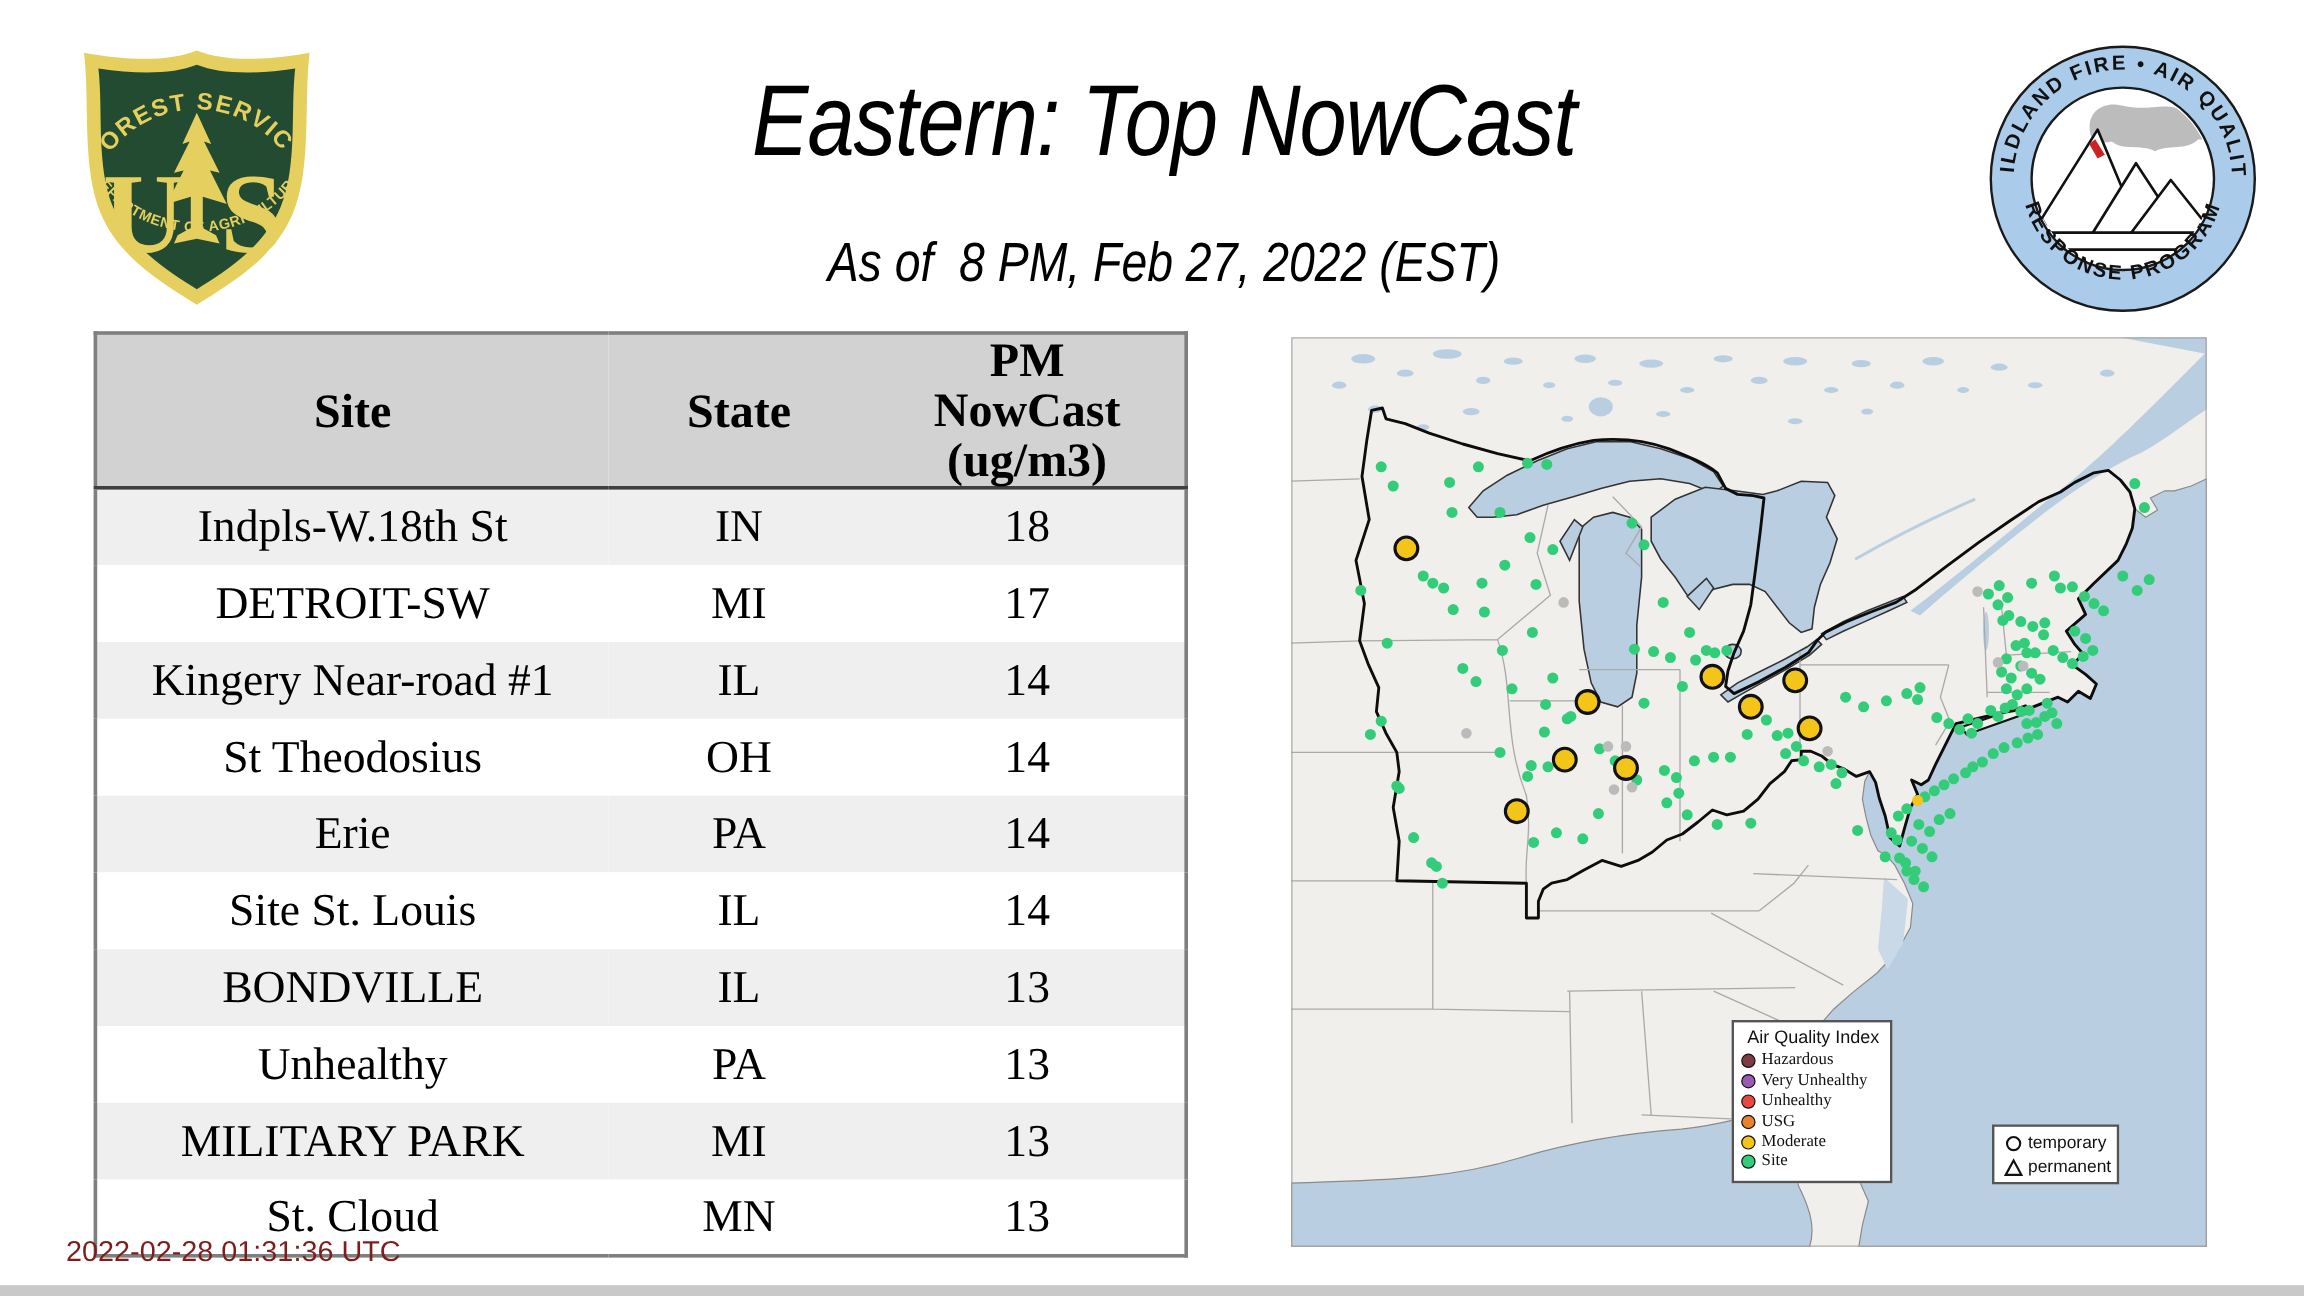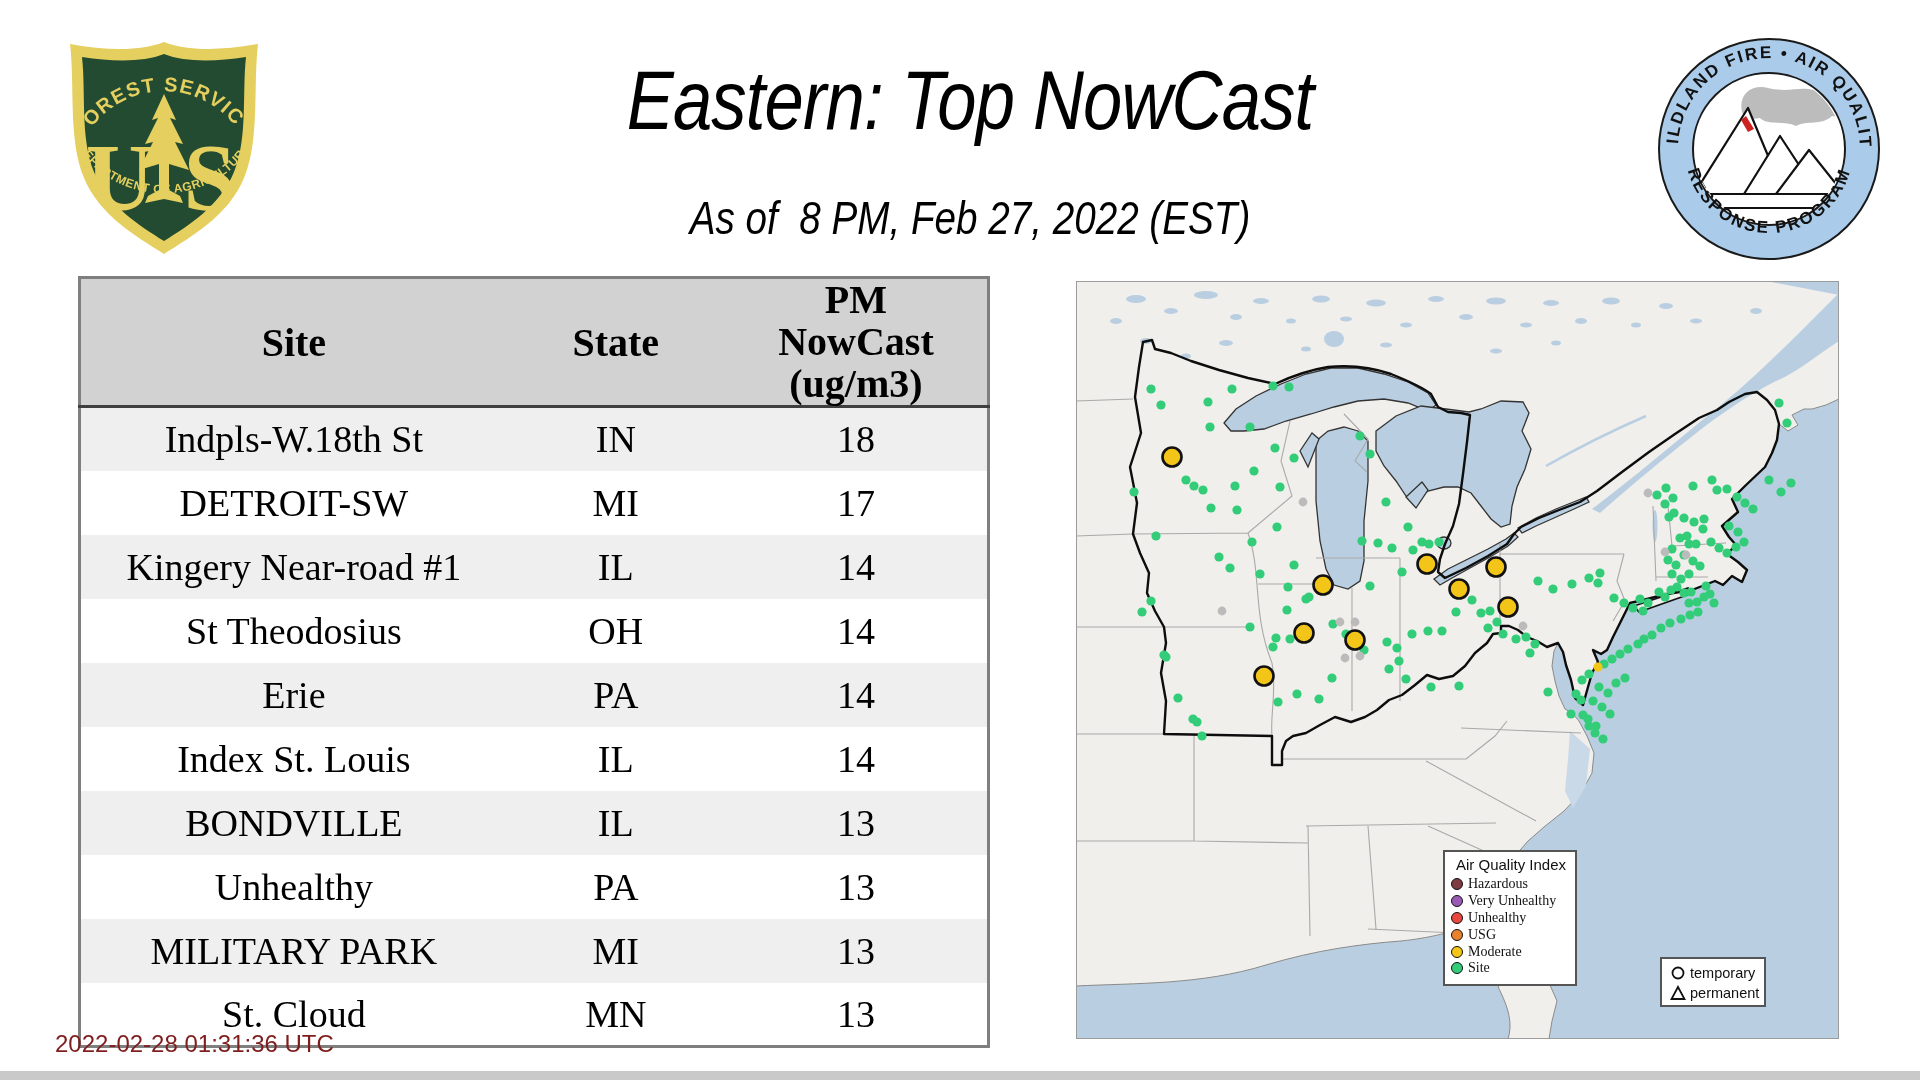--- a/index.html
+++ b/index.html
@@ -34,21 +34,21 @@
 
   .aqi-legend { position:absolute; left:367px; top:569px; width:134px; height:136px;
                 background:#fff; border:2px solid #555; padding:3px 0 0 6px; }
   .aqi-legend .lg-title { font-size:15px; color:#111; text-align:center; margin:1px 4px 3px 0; }
   .lg-row { display:flex; align-items:center; height:16.8px;font-family:Liberation Serif, serif; }
   .lg-swatch { width:12px; height:12px; border-radius:50%; border:1.7px solid #111;
                margin-right:5px; flex:0 0 auto; }
   .lg-label { font-size:14px; color:#111; white-space:nowrap; }
 
   .tp-legend { position:absolute; left:584px; top:656px; width:106px; height:50px;
-               background:#fff; border:2px solid #555; padding:4px 0 0 8px;margin-top:20px; }
+               background:#fff; border:2px solid #555; padding:4px 0 0 8px; }
   .tp-row { display:flex; align-items:center; height:20px; }
   .tp-sym { width:16px; margin-right:4px; flex:0 0 auto; }
   .tp-label { font-size:14.5px; color:#111; }
 
   .timestamp { position:absolute; left:55px; top:1030px; font-size:24px; color:#7f1d1d; }
   .bottom-strip { position:absolute; left:0; top:1071px; width:1920px; height:9px; background:#c9c9c9; }
 
   
   .land { fill:var(--land,#f1efeb); }
   .water { fill:var(--water,#b9cfe1); }
@@ -150,21 +150,21 @@
           <td>St Theodosius</td>
           <td>OH</td>
           <td>14</td>
         </tr>
         <tr>
           <td>Erie</td>
           <td>PA</td>
           <td>14</td>
         </tr>
         <tr>
-          <td>Index St. Louis</td>
+          <td>Site St. Louis</td>
           <td>IL</td>
           <td>14</td>
         </tr>
         <tr>
           <td>BONDVILLE</td>
           <td>IL</td>
           <td>13</td>
         </tr>
         <tr>
           <td>Unhealthy</td>

